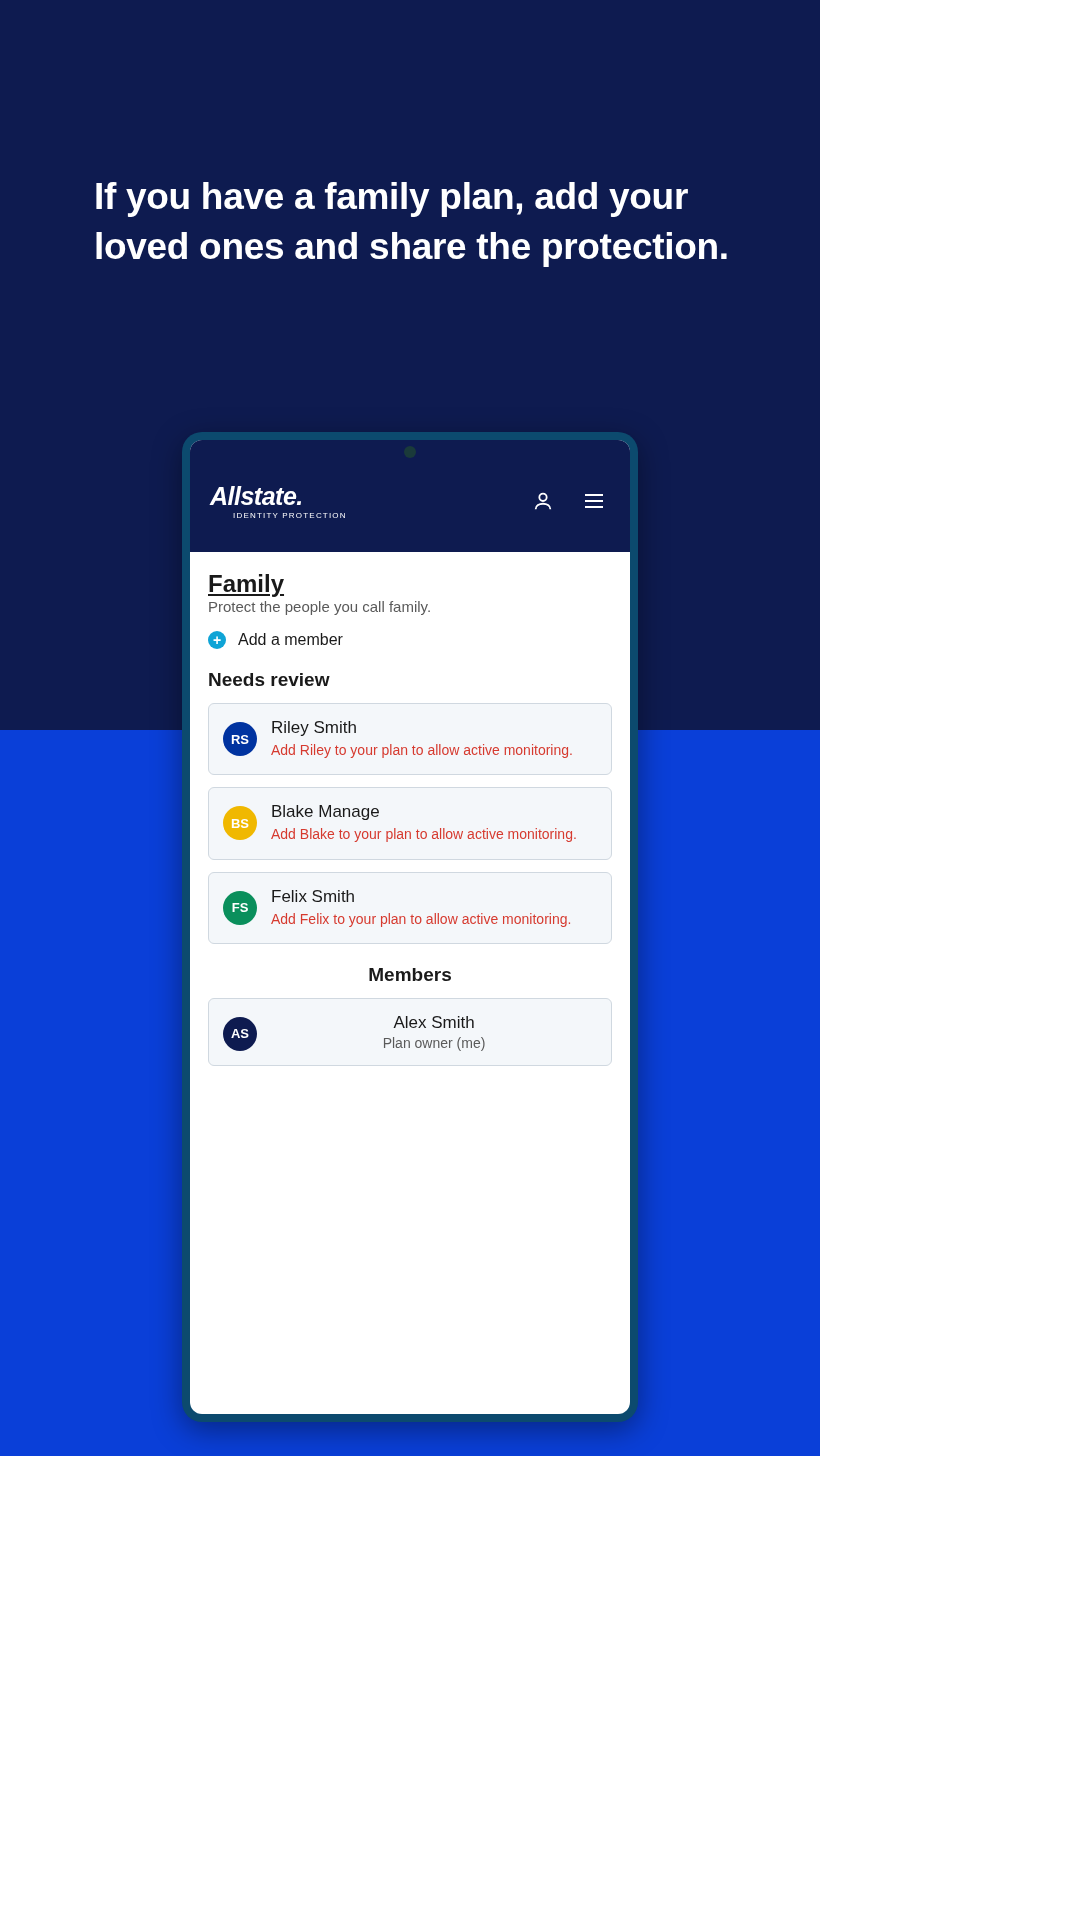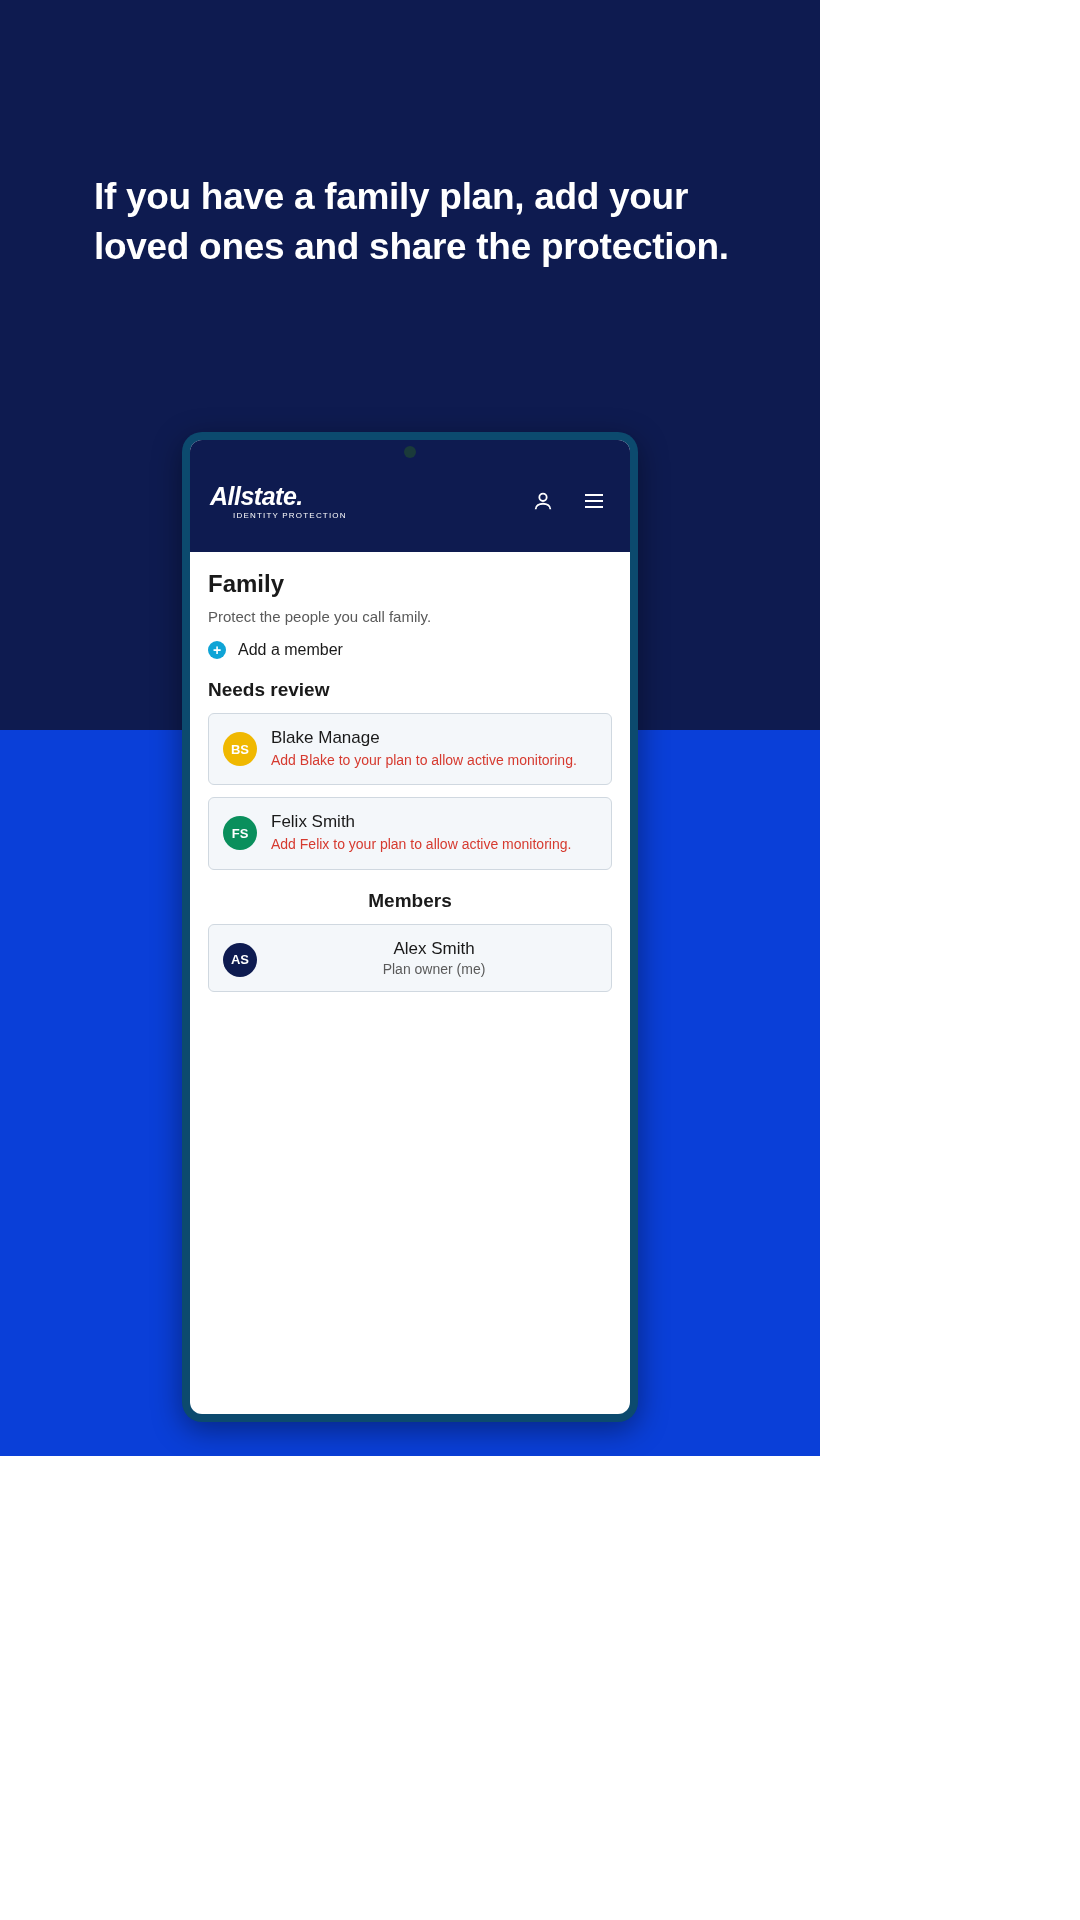--- a/index.html
+++ b/index.html
@@ -109,21 +109,21 @@
   padding: 4px;
 }
 .app-body {
   padding: 18px 18px 0 18px;
   background: #ffffff;
 }
 .page-title {
   font-size: 24px;
   font-weight: 700;
   color: #1a1a1a;
-  margin-bottom: 10px;
+  text-decoration: underline;
 }
 .page-sub {
   font-size: 15px;
   color: #5a5a5a;
   margin-bottom: 16px;
 }
 .add-member {
   display: flex;
   align-items: center;
   gap: 12px;
@@ -238,20 +238,27 @@
       <h2 class="page-title">Family</h2>
       <p class="page-sub">Protect the people you call family.</p>
 
       <div class="add-member">
         <span class="plus-circle">+</span>
         <span class="add-member-text">Add a member</span>
       </div>
 
       <h3 class="section-title">Needs review</h3>
 
+      <div class="card">
+        <div class="avatar av-blue">RS</div>
+        <div class="card-content">
+          <div class="card-name">Riley Smith</div>
+          <div class="card-msg">Add Riley to your plan to allow active monitoring.</div>
+        </div>
+      </div>
 
       <div class="card">
         <div class="avatar av-yellow">BS</div>
         <div class="card-content">
           <div class="card-name">Blake Manage</div>
           <div class="card-msg">Add Blake to your plan to allow active monitoring.</div>
         </div>
       </div>
 
       <div class="card">

